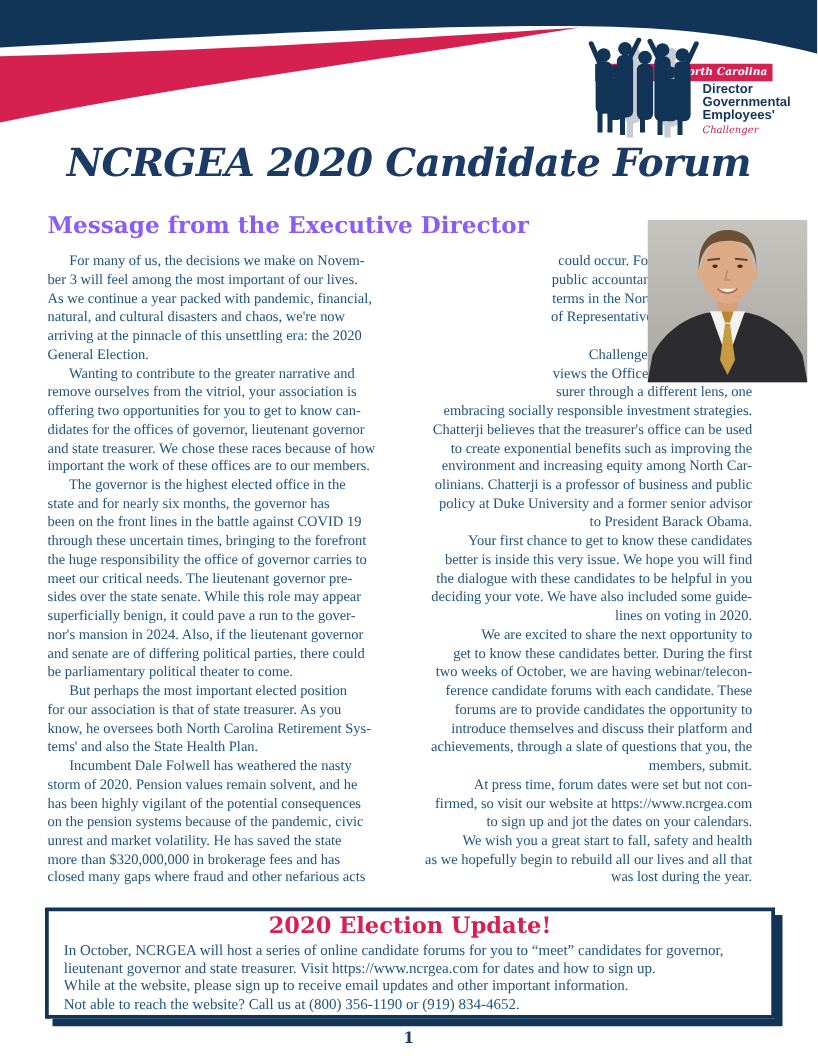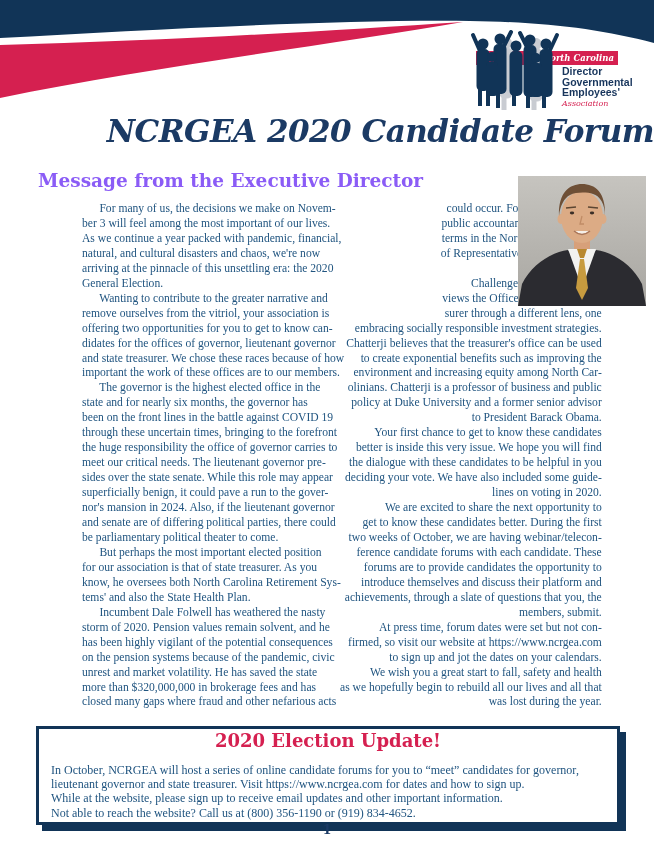--- a/index.html
+++ b/index.html
@@ -22,46 +22,46 @@
   .logo-text {
     position:absolute; left:94px; top:36px; font-family:"Liberation Sans", sans-serif;
     font-weight:bold; font-size:10.5px; line-height:10.5px; color:#17355c; white-space:nowrap;
   }
   .logo-assoc {
     position:absolute; left:94px; top:69px; font-family:"DejaVu Serif", serif;
     font-style:italic; font-size:8px; color:#d52050; white-space:nowrap;
   }
   
   .doc-title {
-    position:absolute; top:113px; left:0; width:654px; text-align:right;
+    position:absolute; top:113px; left:0; width:654px; text-align:center;
     font-family:"DejaVu Serif", serif; font-style:italic; font-weight:bold;
     font-size:31px; letter-spacing:-0.5px; color:#1b3a64; white-space:nowrap;
   }
   .section-heading {
     position:absolute; top:170px; left:38px;
     font-family:"DejaVu Serif", serif; font-weight:bold;
     font-size:18.5px; color:#8b5cf6; white-space:nowrap;
   }
   
   .col {
     position:absolute; top:202px; white-space:pre;
     font-size:11.6px; line-height:14.95px; color:#215580;
   }
-  .col-left  { left:38px;margin-left:44px;  }
+  .col-left  { left:38px;  }
   .col-right { left:340px;text-align:right; }
   .portrait { position:absolute; left:518px; top:176px; width:128px; height:130px; }
   
   .update-box {
     position:absolute; left:36px; top:726px; width:584px; box-sizing:border-box;
     border:3px solid #113457; box-shadow:6px 6px 0 #113457;
     background:#ffffff; padding:2px 12px;
   }
   .box-title {
     text-align:center; font-family:"DejaVu Serif", serif; font-weight:bold;
-    font-size:18px; line-height:20px; color:#d52050; margin-bottom:12px;
+    font-size:18px; line-height:20px; color:#d52050; margin-bottom:2px;
   }
   .box-body { white-space:pre; font-size:12px; line-height:14.2px; color:#215580; }
   
   .page-number {
     position:absolute; top:822px; left:0; width:654px; text-align:center;
     font-family:"DejaVu Serif", serif; font-weight:bold; font-size:12.5px; color:#1b3a64;
   }
 </style>
 </head>
 <body>
@@ -115,21 +115,21 @@
             <rect x="42" y="62" width="4" height="14"></rect>
           <rect x="56" y="64" width="4" height="14"></rect>
             <rect x="72" y="62" width="4" height="16"></rect>
         </g>
       </svg>
       <div class="logo-text">
         <div>Director</div>
         <div>Governmental</div>
         <div>Employees'</div>
       </div>
-      <div class="logo-assoc">Association</div>
+      <div class="logo-assoc">Challenger</div>
     </div>
   </div>
 
   <div class="doc-title">NCRGEA 2020 Candidate Forum</div>
 
   <div class="section-heading">Message from the Executive Director</div>
 
   <div class="col col-left">      For many of us, the decisions we make on Novem-
 ber 3 will feel among the most important of our lives.
 As we continue a year packed with pandemic, financial,

